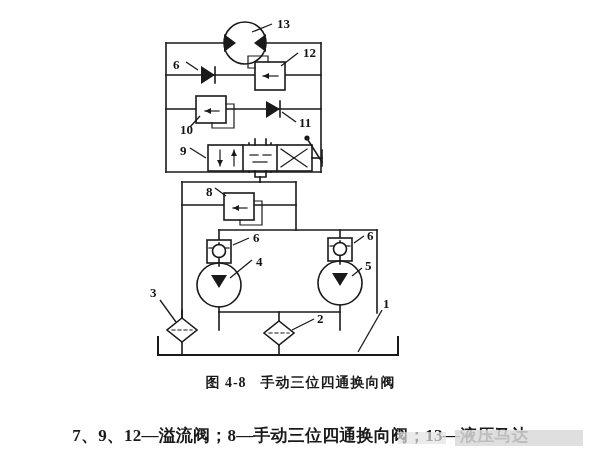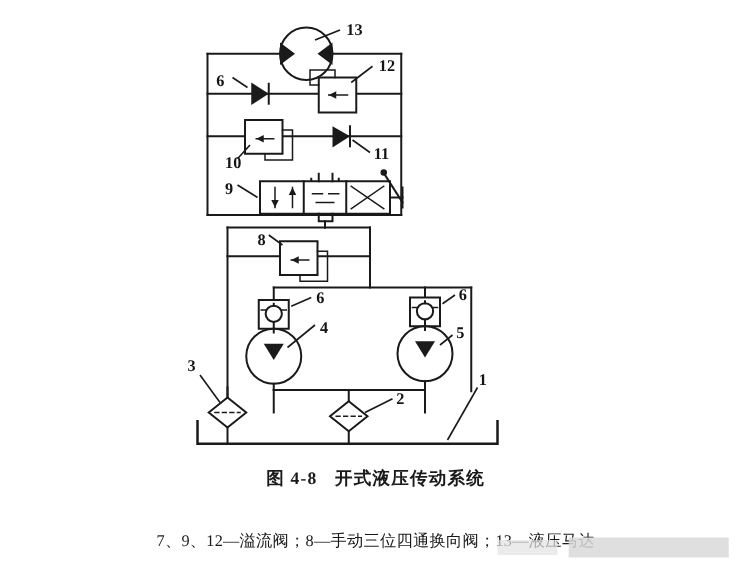--- a/index.html
+++ b/index.html
@@ -43,22 +43,22 @@
   #fig-caption .cap-num { margin-right: 14px; }
   #legend-line-1 {
     top: 400px;
     font-size: 13px;
     font-weight: bold;
     color: #1a1a1a;
     letter-spacing: 0.2px;
   }
   #legend-line-2 {
     top: 424px;
-    font-size: 13px;
-    font-weight: normal;
+    font-size: 17px;
+    font-weight: bold;
     color: #1a1a1a;
     letter-spacing: 0.2px;
   }
   .wm {
     position: absolute;
     left: 455px;
     top: 430px;
     width: 128px;
     height: 16px;
     background: #d9d9d9;
@@ -283,21 +283,21 @@
 
     <g>
       <path class="ln-b" d="M 158 337 L 158 355 L 398 355 L 398 337"></path>
     </g>
     <path class="ldr" d="M 358 352 L 382 310"></path>
     <text class="lbl" x="383" y="308">1</text>
 
   </svg>
 
   <div class="caption-block" id="fig-caption">
-    <span class="cap-num">图 4-8</span><span>开式液压传动系统</span>
+    <span class="cap-num">图 4-8</span><span>手动三位四通换向阀</span>
   </div>
 
   <div class="caption-block" id="legend-line-2">7、9、12—溢流阀；8—手动三位四通换向阀；13—液压马达</div>
 
   <div class="wm2"></div>
   <div class="wm"></div>
 
 </div>
 
 </body></html>

